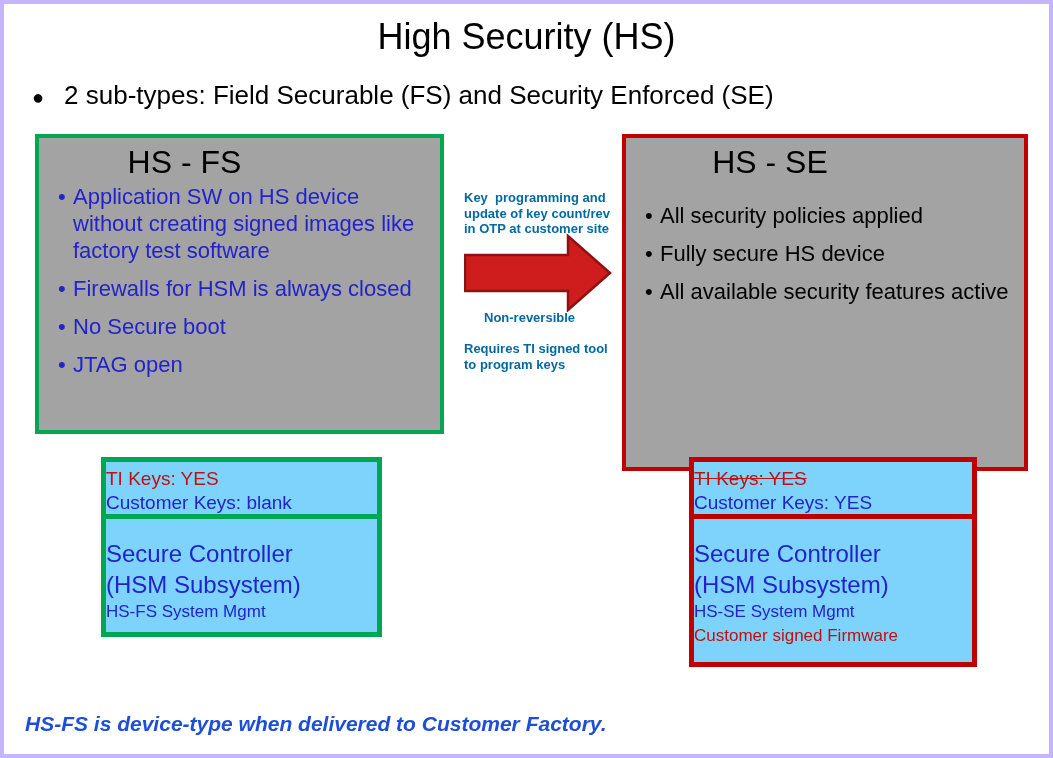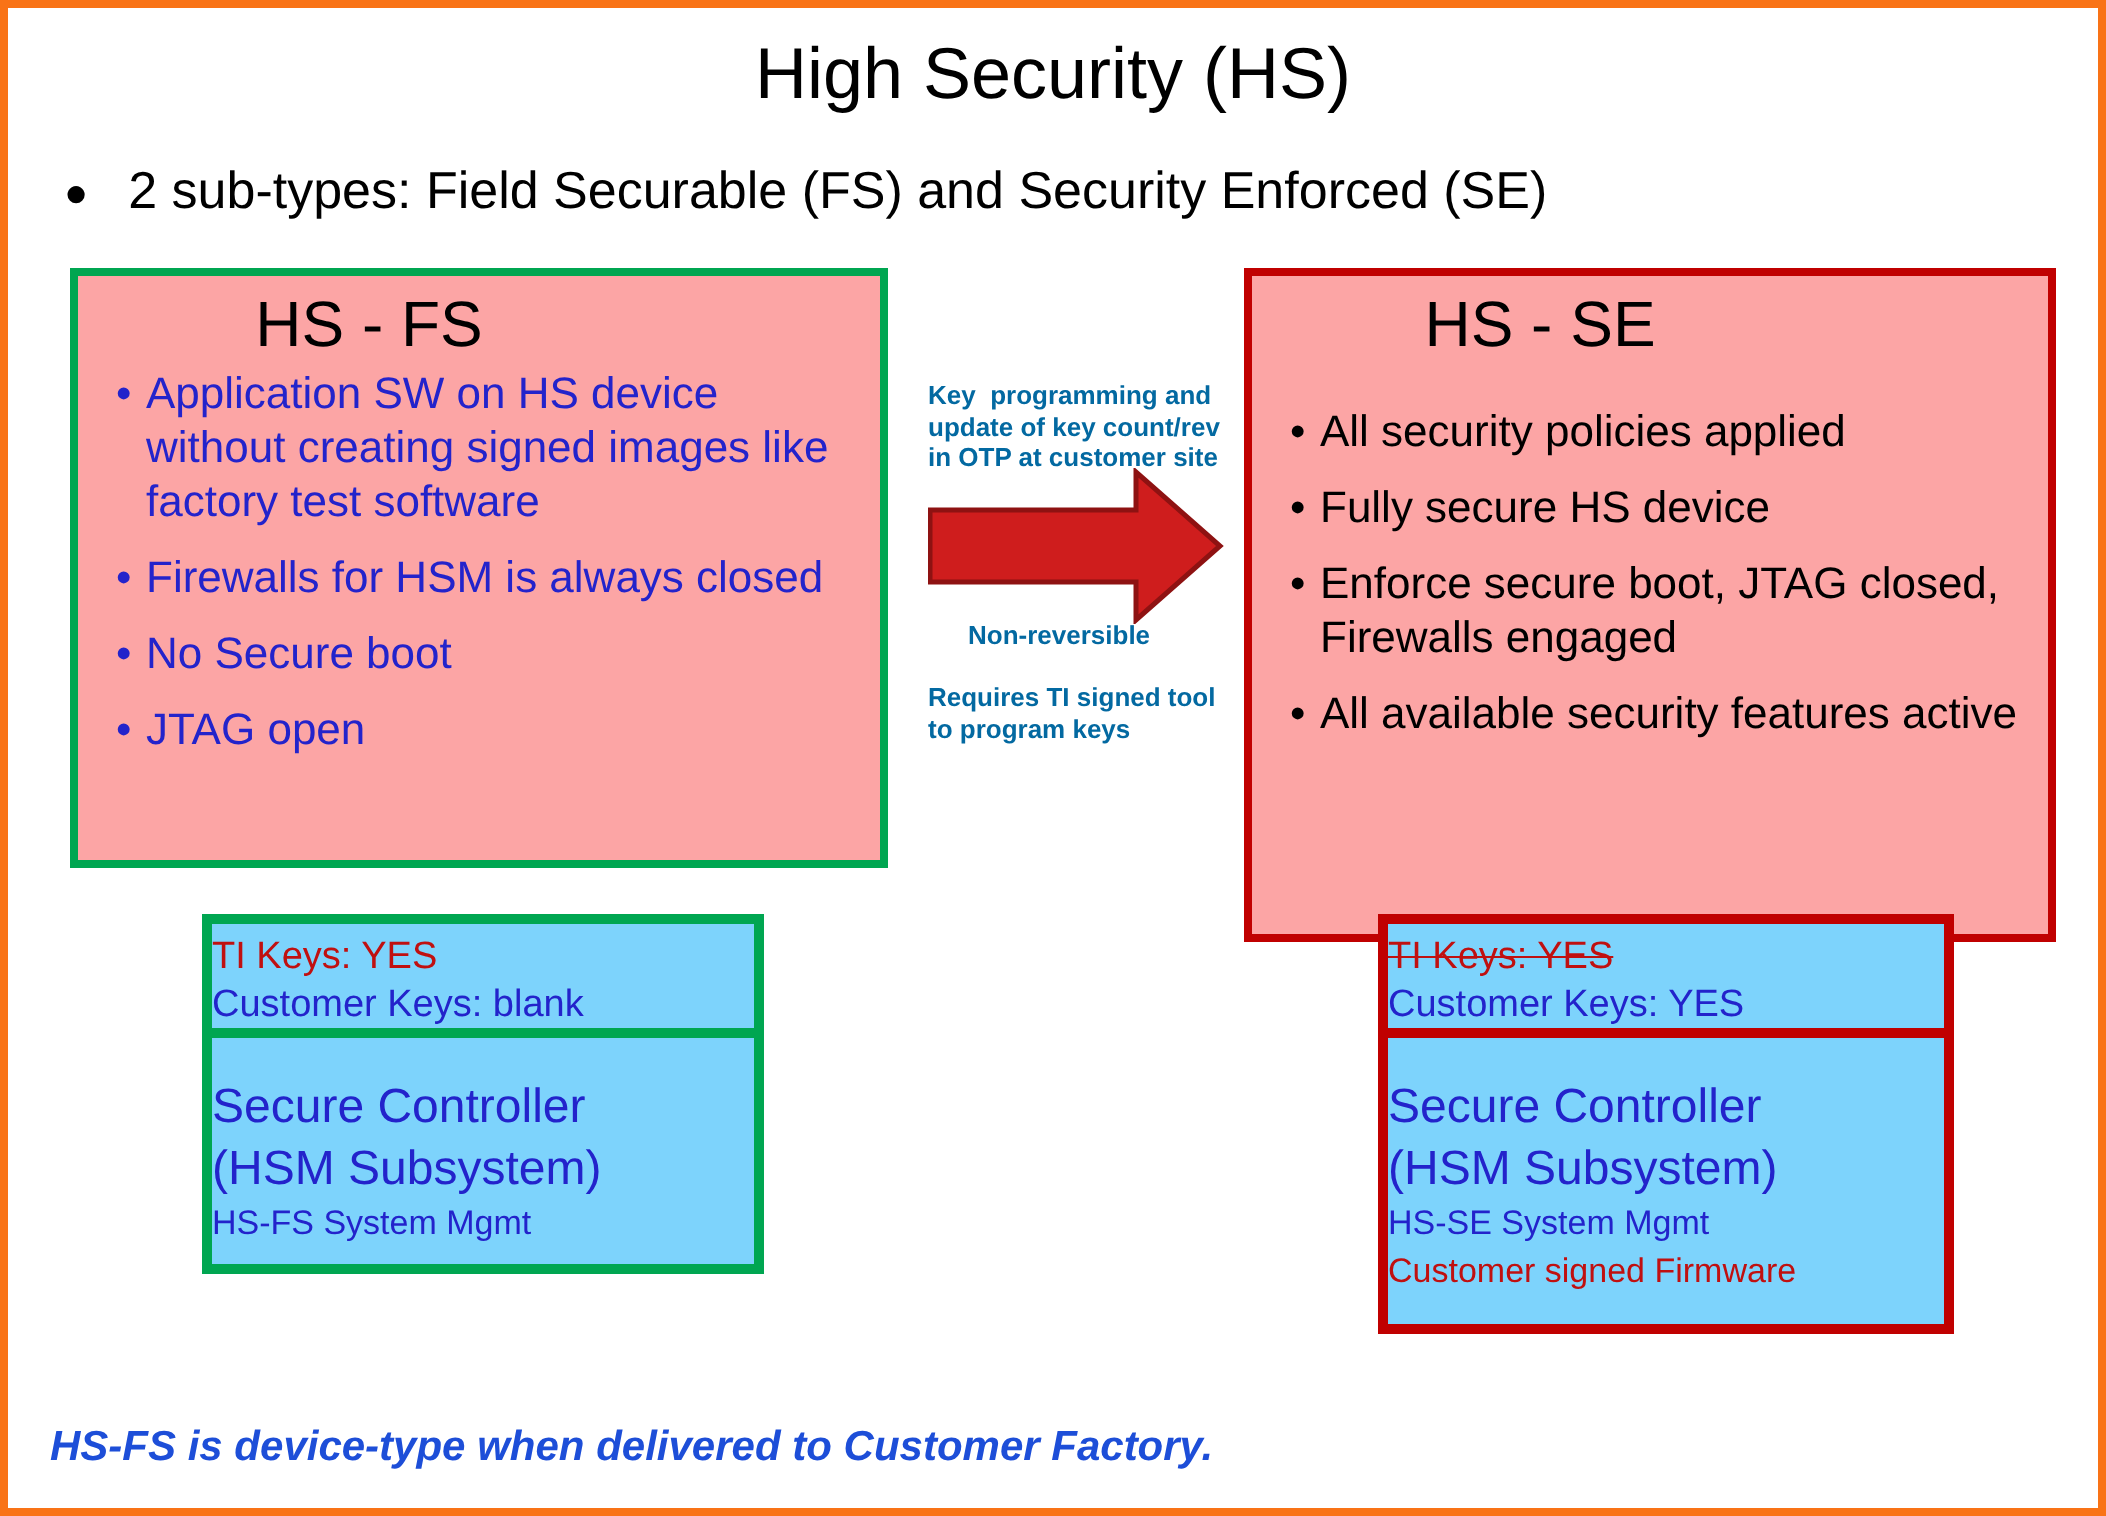--- a/index.html
+++ b/index.html
@@ -4,21 +4,21 @@
 <style>
   * { margin: 0; padding: 0; box-sizing: border-box; }
   html, body { background: #fff; }
   body { font-family: "Liberation Sans", sans-serif; }
 
   .page {
     position: relative;
     width: 1053px;
     height: 758px;
     background: #ffffff;
-    border: 4px solid #f97316;
+    border: 4px solid #c4b5fd;
     overflow: hidden;
   }
 
   .page-title {
     position: absolute;
     top: 12px;
     left: 0;
     width: 100%;
     text-align: center;
     font-size: 36px;
@@ -36,21 +36,21 @@
   }
   .subtitle-row .dot {
     font-size: 20px;
     line-height: 34px;
     margin-right: 20px;
   }
 
   
   .big-box {
     position: absolute;
-    background: #fca5a5;
+    background: #a3a3a3;
   }
   .fs-box {
     left: 31px; top: 130px;
     width: 409px; height: 300px;
     border: 4px solid #00a651;
   }
   .se-box {
     left: 618px; top: 130px;
     width: 406px; height: 337px;
     border: 4px solid #c00000;
@@ -176,21 +176,20 @@
   </div>
   <div class="trans-note trans-mid">Non-reversible</div>
   <div class="trans-note trans-bottom">Requires TI signed tool
 to program keys</div>
 
   <div class="big-box se-box">
     <div class="box-title">HS - SE</div>
     <ul>
       <li>All security policies applied</li>
       <li>Fully secure HS device</li>
-      <li>Enforce secure boot, JTAG closed, Firewalls engaged</li>
       <li>All available security features active</li>
     </ul>
   </div>
 
   <div class="keys-box fs-keys">
     <div class="keys-top">
       <div class="red-text">TI Keys: YES</div>
       <div class="blue-text">Customer Keys: blank</div>
     </div>
     <div class="keys-bottom">

